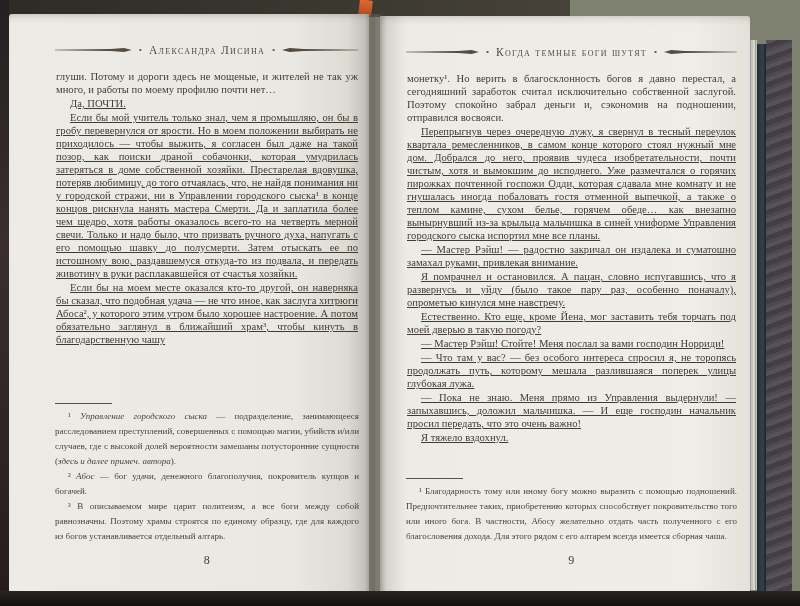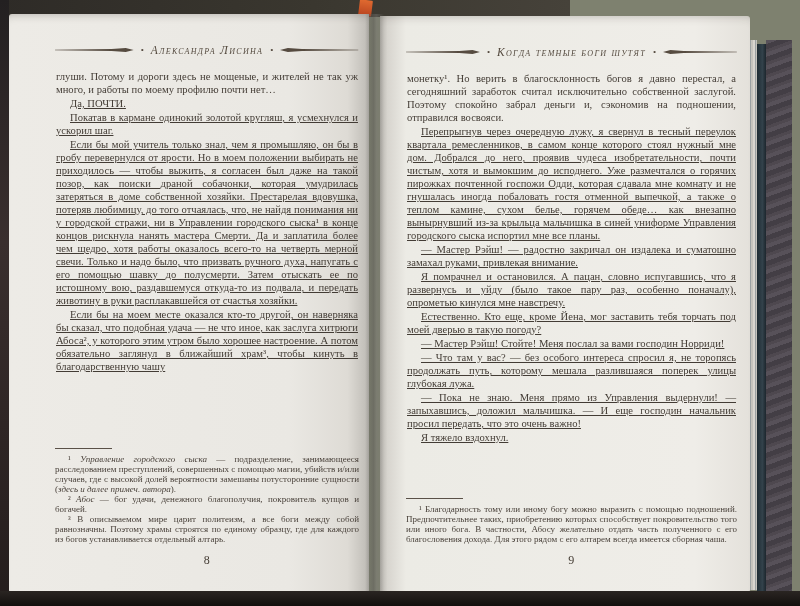--- a/index.html
+++ b/index.html
@@ -36,28 +36,28 @@
   .gutter{position:absolute;left:365px;top:14px;width:19px;height:578px;
     background:linear-gradient(90deg,rgba(90,88,84,0) 0%,rgba(96,94,90,.55) 45%,rgba(120,118,114,.45) 60%,rgba(120,118,114,0) 100%);}
   .bookmark{position:absolute;left:359px;top:0;width:13px;height:16px;
     background:linear-gradient(180deg,#e06a30,#b8441f);transform:rotate(7deg);border-radius:1px;}
   
   .hdr{display:flex;align-items:center;gap:7px;color:#564b40;margin-top:6px;}
   .hdr .rule{flex:1;height:5px;background:#564b40;
     clip-path:polygon(0 46%,72% 28%,90% 8%,100% 50%,90% 92%,72% 72%,0 54%);}
   .hdr .rule.mirror{transform:scaleX(-1);}
   .hdr .dot{font-size:9px;line-height:1;}
-  .hdr .title{font-variant:small-caps;letter-spacing:1.3px;font-size:11.5px;white-space:nowrap;color:#544a3f;font-style:italic;}
+  .hdr .title{font-variant:small-caps;letter-spacing:1.3px;font-size:11.5px;white-space:nowrap;color:#544a3f;}
   
   .body-block{margin-top:13px;color:#433c35;font-size:10.6px;line-height:13px;text-align:justify;}
   .body-p{margin:1px;}
   .body-p.ind{text-indent:14px;text-decoration:underline;}
   .spacer{flex:1;}
   
-  .fn-block{color:#473f38;font-size:9px;line-height:10px;text-align:justify;}
+  .fn-block{color:#473f38;font-size:9px;line-height:15px;text-align:justify;}
   .fn-sep{width:57px;height:1px;background:#5a5148;margin-bottom:5px;}
   .fn-block p{margin:0;text-indent:13px;}
   .fn-block i{font-style:italic;}
   .pagenum{text-align:center;font-size:12px;color:#453d35;margin-top:9px;letter-spacing:.5px;}
 </style>
 </head>
 <body>
 
 <div class="scene">
 
@@ -73,21 +73,20 @@
       <div class="rule"></div>
       <span class="dot">•</span>
       <span class="title">Александра Лисина</span>
       <span class="dot">•</span>
       <div class="rule mirror"></div>
     </div>
 
     <div class="body-block">
       <p class="body-p">глуши. Потому и дороги здесь не мощеные, и жителей не так уж много, и работы по моему профилю почти нет…</p>
       <p class="body-p ind">Да, ПОЧТИ.</p>
-      <p class="body-p ind">Покатав в кармане одинокий золотой кругляш, я усмехнулся и ускорил шаг.</p>
       <p class="body-p ind">Если бы мой учитель только знал, чем я промышляю, он бы в гробу перевернулся от ярости. Но в моем положении выбирать не приходилось — чтобы выжить, я согласен был даже на такой позор, как поиски драной собачонки, которая умудрилась затеряться в доме собственной хозяйки. Престарелая вдовушка, потеряв любимицу, до того отчаялась, что, не найдя понимания ни у городской стражи, ни в Управлении городского сыска¹ в конце концов рискнула нанять мастера Смерти. Да и заплатила более чем щедро, хотя работы оказалось всего-то на четверть мерной свечи. Только и надо было, что призвать ручного духа, напугать с его помощью шавку до полусмерти. Затем отыскать ее по истошному вою, раздавшемуся откуда-то из подвала, и передать животину в руки расплакавшейся от счастья хозяйки.</p>
       <p class="body-p ind">Если бы на моем месте оказался кто-то другой, он наверняка бы сказал, что подобная удача — не что иное, как заслуга хитрюги Абоса², у которого этим утром было хорошее настроение. А потом обязательно заглянул в ближайший храм³, чтобы кинуть в благодарственную чашу</p>
     </div>
 
     <div class="spacer"></div>
 
     <div class="fn-block">
       <div class="fn-sep"></div>
       <p><span>¹ </span><i>Управление городского сыска</i><span> — подразделение, занимающееся расследованием преступлений, совершенных с помощью магии, убийств и/или случаев, где с высокой долей вероятности замешаны потусторонние сущности (</span><i>здесь и далее примеч. автора</i><span>).</span></p>
       <p><span>² </span><i>Абос</i><span> — бог удачи, денежного благополучия, покровитель купцов и богачей.</span></p>

